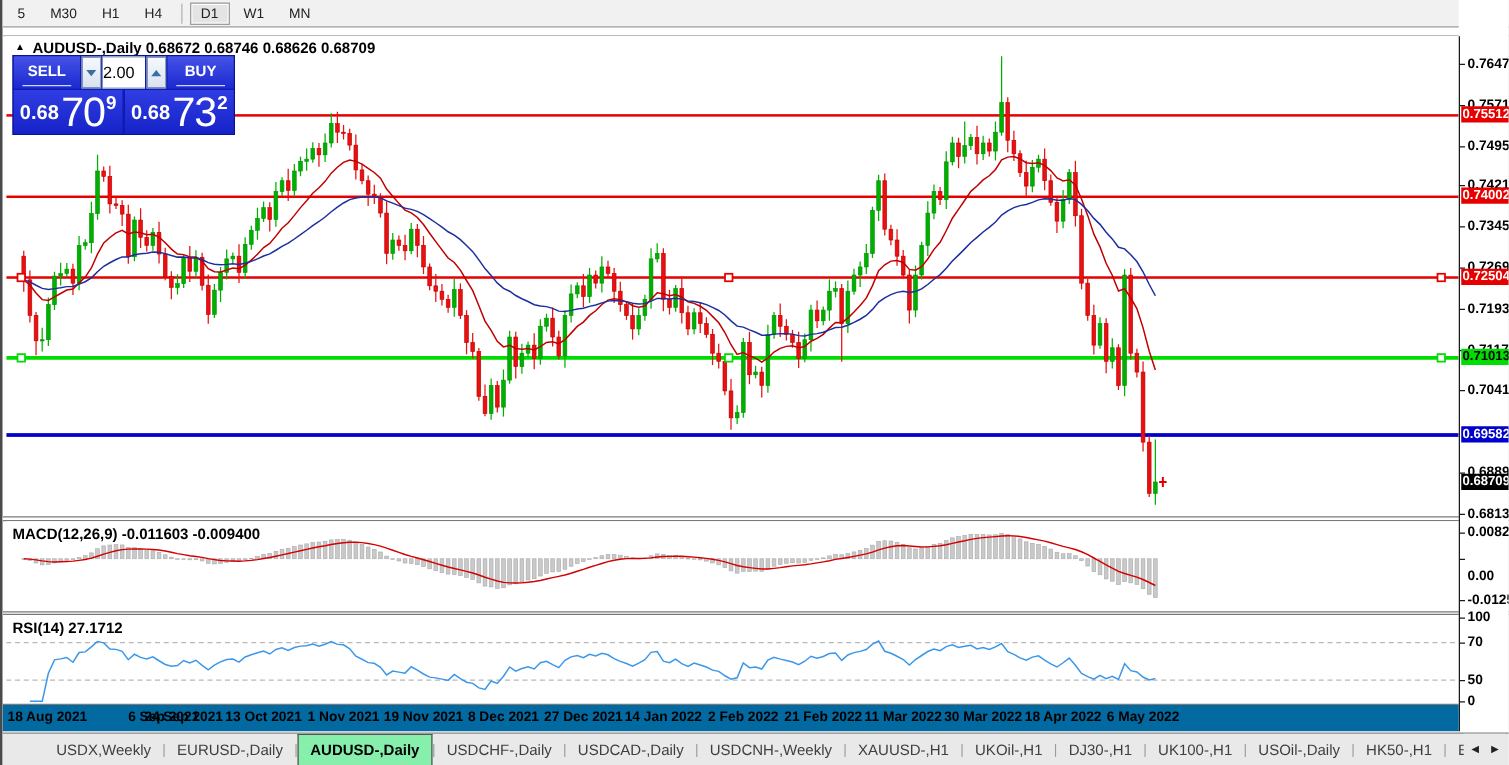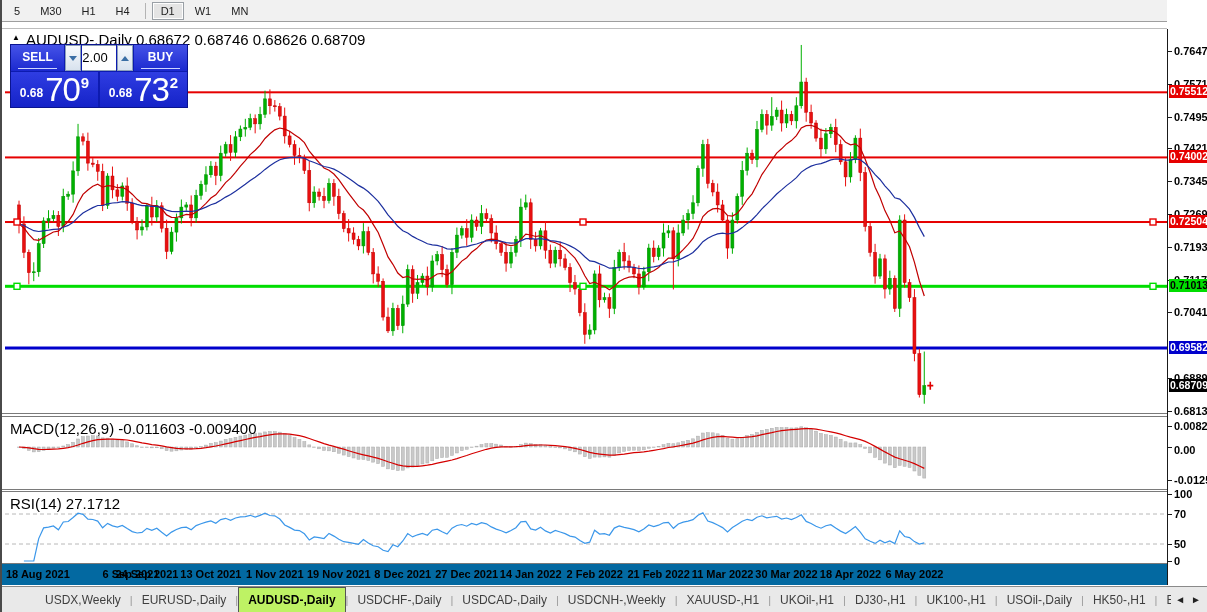--- a/index.html
+++ b/index.html
@@ -35,21 +35,21 @@
   
   #axis-col { position:absolute; left:1165px; top:0; width:42px; height:612px; background:#fff; }
   .axis-vline { position:absolute; left:0; top:29px; width:1px; height:556px; background:#1a1a1a; }
   .tick-label { position:absolute; left:7px; font-size:11px; font-weight:600; color:#000; white-space:nowrap; }
   .tick-dash { position:absolute; left:1px; width:4px; height:1px; background:#1a1a1a; }
   .px-label {
     position:absolute; left:2px; width:40px; height:13px; line-height:13px;
     font-size:10.5px; font-weight:600; text-align:center; white-space:nowrap;
   }
   
-  .pane-label { position:absolute; font-size:15px; font-weight:400; color:#000; z-index:5; white-space:nowrap; }
+  .pane-label { position:absolute; font-size:12px; font-weight:700; color:#000; z-index:5; white-space:nowrap; }
   #chart-title { left:24px; top:31px; }
   #title-tri { position:absolute; left:10px; top:33px; font-size:8px; color:#000; z-index:5; }
   #macd-label { left:8px; top:420px; }
   #rsi-label  { left:8px; top:495px; }
   
   #date-axis { position:absolute; left:0; top:564px; width:1165px; height:21px; background:#0369a1; overflow:hidden; }
   .date-label { position:absolute; top:4px; font-size:11px; font-weight:600; color:#000; white-space:nowrap; }
   
   #trade-panel {
     position:absolute; left:8px; top:44px; width:178px; height:64px; z-index:10;
@@ -65,32 +65,32 @@
   .tp-spin { width:18px; border:1px solid #8ca0b8; background:linear-gradient(180deg,#f7fafd,#d8e2ee);
              display:flex; align-items:center; justify-content:center; cursor:pointer; }
   .tri-up { width:0; height:0; border-left:4px solid transparent; border-right:4px solid transparent; border-bottom:5px solid #3a6ea5; }
   .tri-down { width:0; height:0; border-left:4px solid transparent; border-right:4px solid transparent; border-top:5px solid #3a6ea5; }
   .tp-vol { flex:1; background:#fff; border:1px solid #8ca0b8; border-left:none; border-right:none;
             font-size:13px; color:#000; text-align:right; padding:4px 8px 0 0; }
   .tp-price {
     flex:1; background:linear-gradient(180deg,#2f3de2,#1523c8); color:#fff; cursor:pointer;
     display:flex; align-items:flex-end; justify-content:center; padding-bottom:3px;
   }
-  .tp-small { font-size:12px; font-weight:bold; margin:0 2px 4px 0; }
+  .tp-small { font-size:16px; font-weight:bold; margin:0 2px 4px 0; }
   .tp-big   { font-size:33px; font-weight:400; line-height:0.85; letter-spacing:-1px; }
   .tp-sup   { font-size:15px; font-weight:bold; transform:translateY(-13px); margin-left:1px; }
   
   #tabbar {
     position:absolute; left:0; top:586px; width:1207px; height:26px;
     background:#e9e9e9; border-top:1px solid #8a8a8a;
     display:flex; align-items:stretch; padding-left:34px; overflow:hidden;
   }
   .tab { display:flex; align-items:center; padding:0 9px; font-size:12px; color:#3f3f3f;
          white-space:nowrap; cursor:pointer; }
-  .tab.active { background:#bef264; color:#000; font-weight:600;
+  .tab.active { background:#86efac; color:#000; font-weight:600;
                 border:1px solid #555; border-bottom:none; margin-bottom:0; }
   .tab-sep { display:flex; align-items:center; color:#9a9a9a; font-size:11px; }
   #tab-arrows { position:absolute; right:2px; top:587px; height:24px; display:flex; align-items:center; gap:6px;
                 background:#e9e9e9; padding:0 4px; }
   .tab-arrow { font-size:10px; color:#222; cursor:pointer; background:none; border:none; }
 </style>
 </head>
 <body>
 
 <div id="app">
@@ -746,21 +746,21 @@
       <div class="tick-label" style="top: 274px;">0.71170</div>
       <div class="tick-dash" style="top: 312px;"></div>
       <div class="tick-label" style="top: 306px;">0.70410</div>
       <div class="tick-dash" style="top: 378px;"></div>
       <div class="tick-label" style="top: 372px;">0.68890</div>
       <div class="tick-dash" style="top: 411px;"></div>
       <div class="tick-label" style="top: 405px;">0.68130</div>
       <div class="tick-dash" style="top: 426px;"></div>
       <div class="tick-label" style="top: 420px;">0.008217</div>
       <div class="tick-dash" style="top: 447px;"></div>
-      <div class="tick-label" style="top: 444px;">0.00</div>
+      <div class="tick-label" style="top: 455px;">0.00</div>
       <div class="tick-dash" style="top: 480px;"></div>
       <div class="tick-label" style="top: 474px;">-0.01254</div>
       <div class="tick-dash" style="top: 494px;"></div>
       <div class="tick-label" style="top: 488px;">100</div>
       <div class="tick-dash" style="top: 514px;"></div>
       <div class="tick-label" style="top: 508px;">70</div>
       <div class="tick-dash" style="top: 544px;"></div>
       <div class="tick-label" style="top: 538px;">50</div>
       <div class="tick-dash" style="top: 561px;"></div>
       <div class="tick-label" style="top: 555px;">0</div>

